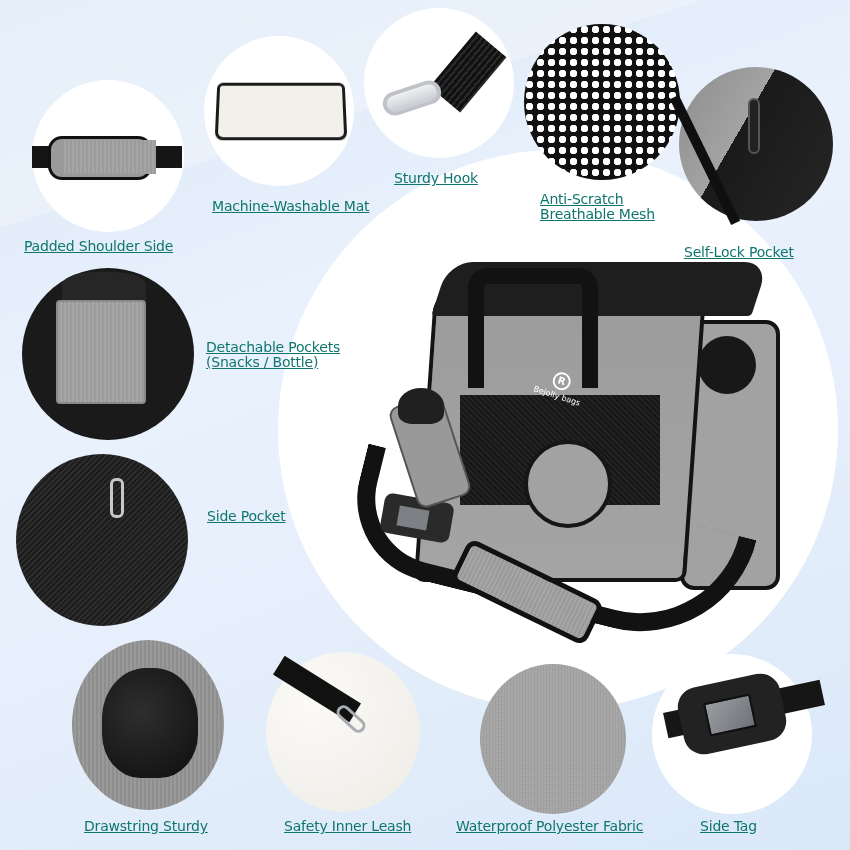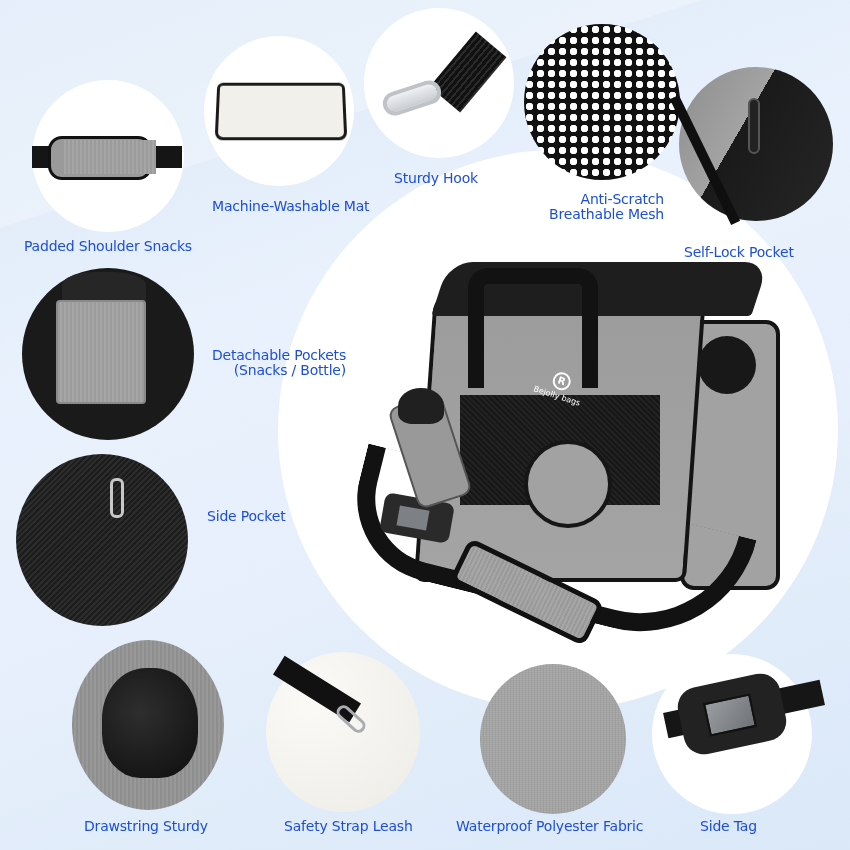--- a/index.html
+++ b/index.html
@@ -19,22 +19,22 @@
     border-radius: 50%; background: #ffffff;
   }
   .hero-blob2 {
     position: absolute; left: 560px; top: 230px; width: 260px; height: 360px;
     border-radius: 50%; background: #ffffff;
   }
   .circle {
     position: absolute; border-radius: 50%; overflow: hidden; background: #fff;
   }
   .label {
-    position: absolute; font-size: 14px; line-height: 16px; text-align: right;
-    color: #1d4ed8; white-space: nowrap; letter-spacing: -0.2px;
+    position: absolute; font-size: 14px; line-height: 16px; text-align: left;
+    color: #0f766e; white-space: nowrap; letter-spacing: -0.2px; text-decoration: underline;
   }
   .label.two { line-height: 15px; }
 
   
   .strap-pad {
     position: absolute; left: 48px; top: 136px; width: 104px; height: 44px;
     border-radius: 14px; background: #9a9a9a; border: 3px solid #111;
   }
   .strap-band {
     position: absolute; left: 32px; top: 146px; width: 150px; height: 22px; background: #151515;
@@ -227,21 +227,21 @@
   <div class="hero-tag-window"></div>
   <div class="bottle-pocket"></div>
   <div class="bottle-top"></div>
   <div class="bowl"></div>
 </div>
 
 <div class="circle" style="left:32px;top:80px;width:152px;height:152px;"></div>
 <div class="strap-band"></div>
 <div class="strap-pad"></div>
 <div class="strap-band-inner"></div>
-<div class="label" style="left:24px;top:238px;">Padded Shoulder Snacks</div>
+<div class="label" style="left:24px;top:238px;">Padded Shoulder Side</div>
 
 <div class="circle" style="left:204px;top:36px;width:150px;height:150px;"></div>
 <div class="mat"></div>
 <div class="label" style="left:192px;top:198px;margin-left:20px;">Machine-Washable Mat</div>
 
 <div class="circle" style="left:364px;top:8px;width:150px;height:150px;"></div>
 <div class="hook-strap"></div>
 <div class="hook-metal"></div>
 <div class="label" style="left:394px;top:170px;">Sturdy Hook</div>
 
@@ -252,37 +252,37 @@
 </div>
 
 <div class="zip-bg"></div>
 <div class="zip-tape"></div>
 <div class="zip-pull"></div>
 <div class="label" style="left:684px;top:244px;">Self-Lock Pocket</div>
 
 <div class="circle pocket-bg" style="left:22px;top:268px;width:172px;height:172px;"></div>
 <div class="pocket-top"></div>
 <div class="pocket-body"></div>
-<div class="label two" style="left:206px;top:340px;width:140px;margin-top:8px;">
+<div class="label two" style="left:206px;top:340px;width:140px;">
   <div>Detachable Pockets</div>
   <div>(Snacks / Bottle)</div>
 </div>
 
 <div class="circle side-bg" style="left:16px;top:454px;width:172px;height:172px;"></div>
 <div class="side-hook"></div>
 <div class="label" style="left:207px;top:508px;">Side Pocket</div>
 
 <div class="circle drawstring-bg" style="left:72px;top:640px;width:152px;height:170px;"></div>
 <div class="drawstring-bag"></div>
 <div class="label" style="left:84px;top:818px;">Drawstring Sturdy</div>
 
 <div class="circle fleece-bg" style="left:266px;top:652px;width:154px;height:160px;"></div>
 <div class="leash-strap"></div>
 <div class="leash-clip"></div>
-<div class="label" style="left:284px;top:818px;">Safety Strap Leash</div>
+<div class="label" style="left:284px;top:818px;">Safety Inner Leash</div>
 
 <div class="circle fabric-bg" style="left:480px;top:664px;width:146px;height:150px;"></div>
 <div class="label" style="left:456px;top:818px;">Waterproof Polyester Fabric</div>
 
 <div class="circle" style="left:652px;top:654px;width:160px;height:160px;"></div>
 <div class="tag-band"></div>
 <div class="tag-body"></div>
 <div class="tag-window"></div>
 <div class="label" style="left:700px;top:818px;">Side Tag</div>
 

